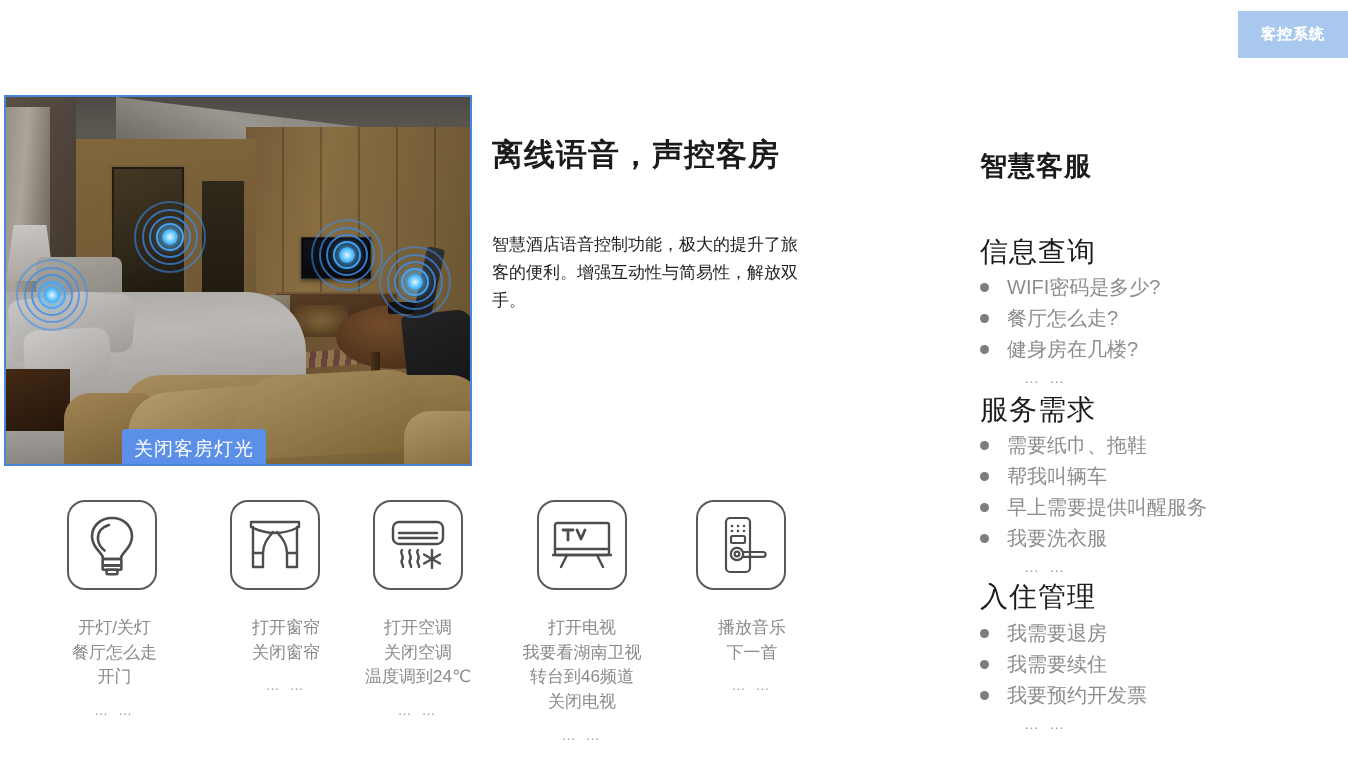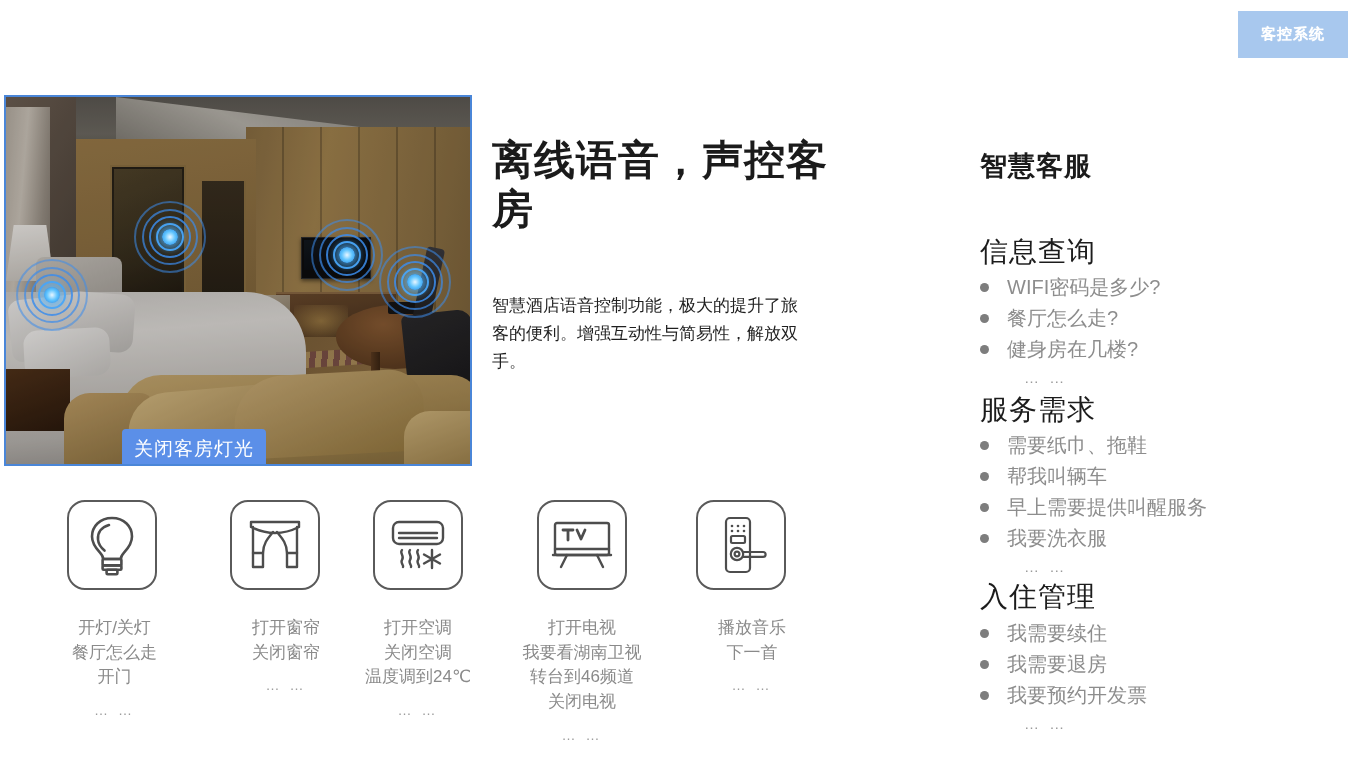--- a/index.html
+++ b/index.html
@@ -234,21 +234,21 @@
     padding:7px 12px 9px 12px;
     border-radius:4px;
     white-space:nowrap;
     letter-spacing:1px;
   }
   .bubble-user { left:116px; top:332px; }
 
   
   .col-mid { position:absolute; left:492px; top:136px; width:340px; }
   .col-mid .h1 {
-    font-size: 41px; font-weight: bold; color:#1b1b1b;
+    font-size: 31px; font-weight: bold; color:#1b1b1b;
     letter-spacing: 1px; line-height: 1.2;
   }
   .col-mid .para {
     font-size:17px; color:#1f1f1f; line-height:1.65; width:320px;
   }
   .p1 { margin-top: 58px; }
   .p2 { margin-top: 22px; }
 
   
   .col-right { position:absolute; left:980px; top:148px; width:330px; }
@@ -431,25 +431,25 @@
           </li>
       </ul>
       <div class="ellipsis">… …</div>
     </div>
 
     <div class="sec sec-3">
       <div class="sec-title">入住管理</div>
       <ul class="blist">
         <li>
             <span class="dot"></span>
+            <span>我需要退房</span>
+          </li>
+        <li>
+            <span class="dot"></span>
             <span>我需要续住</span>
-          </li>
-        <li>
-            <span class="dot"></span>
-            <span>我需要退房</span>
           </li>
         <li>
             <span class="dot"></span>
             <span>我要预约开发票</span>
           </li>
       </ul>
       <div class="ellipsis">… …</div>
     </div>
   </div>
 

